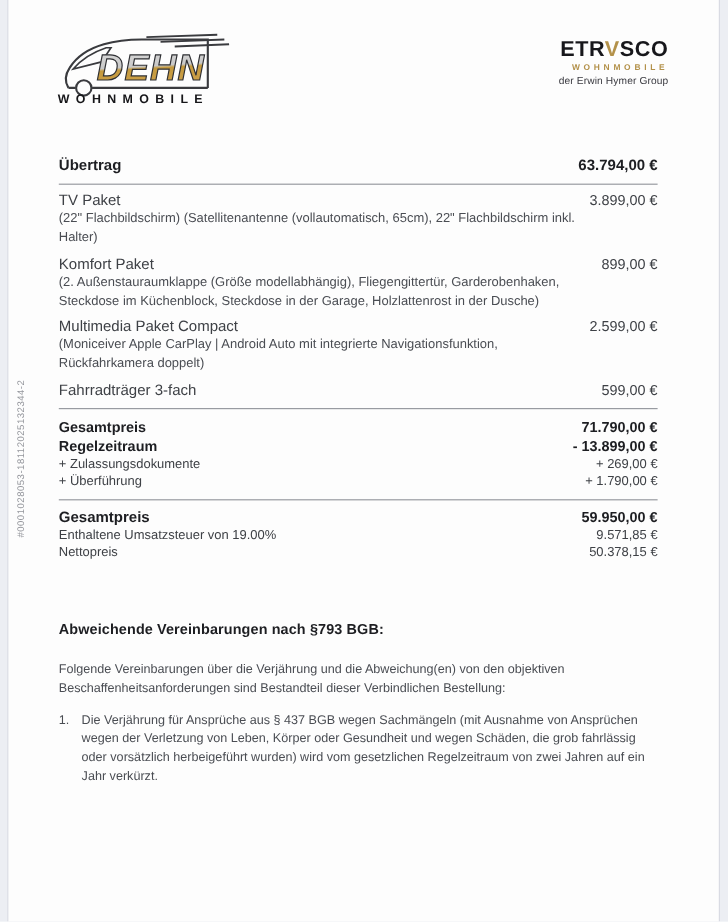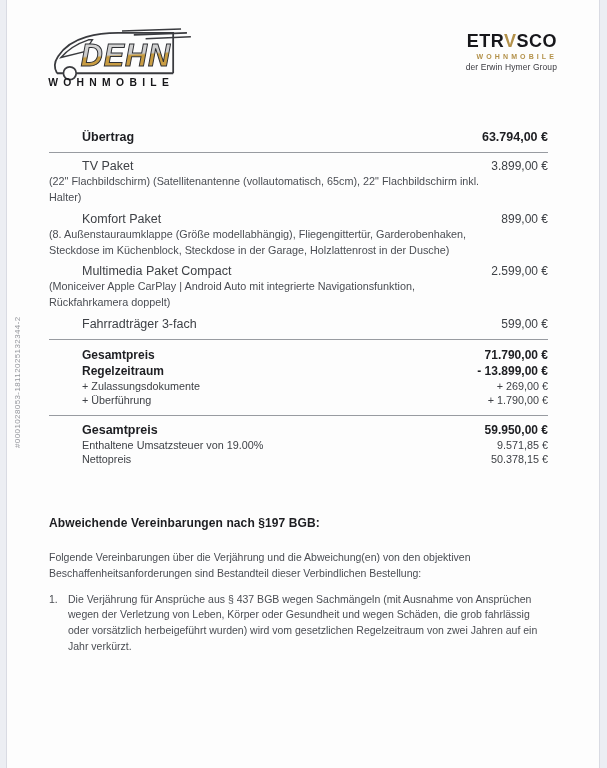--- a/index.html
+++ b/index.html
@@ -53,21 +53,21 @@
     color:#94969c;
     white-space:nowrap;
   }
 
   
   .table {
     margin:34px 51px 0 42px;
     color:#3e4146;
   }
   .row {
-    display:flex; justify-content:space-between; align-items:baseline;margin-left:33px;
+    display:flex; justify-content:space-between; align-items:baseline;
   }
   .row .name { font-size:12.5px; }
   .row .price { font-size:12px; white-space:nowrap; text-align:center; }
   .row.bold .name, .row.bold .price { font-weight:bold; color:#1d1e22; }
   .carry-row { padding:3px 0 8px; }
   .carry-row .name, .carry-row .price { font-size:12.5px; }
   .item { padding-top:6px; }
   .desc {
     font-size:10.8px; line-height:1.47; color:#4a4d53;
     max-width:432px; margin-top:1px;
@@ -158,21 +158,21 @@
         <span class="price">3.899,00 €</span>
       </div>
       <div class="desc">(22" Flachbildschirm) (Satellitenantenne (vollautomatisch, 65cm), 22" Flachbildschirm inkl. Halter)</div>
     </div>
 
     <div class="item">
       <div class="row">
         <span class="name">Komfort Paket</span>
         <span class="price">899,00 €</span>
       </div>
-      <div class="desc">(8. Außenstauraumklappe (Größe modellabhängig), Fliegengittertür, Garderobenhaken, Steckdose im Küchenblock, Steckdose in der Garage, Holzlattenrost in der Dusche)</div>
+      <div class="desc">(2. Außenstauraumklappe (Größe modellabhängig), Fliegengittertür, Garderobenhaken, Steckdose im Küchenblock, Steckdose in der Garage, Holzlattenrost in der Dusche)</div>
     </div>
 
     <div class="item">
       <div class="row">
         <span class="name">Multimedia Paket Compact</span>
         <span class="price">2.599,00 €</span>
       </div>
       <div class="desc">(Moniceiver Apple CarPlay | Android Auto mit integrierte Navigationsfunktion, Rückfahrkamera doppelt)</div>
     </div>
 
@@ -216,21 +216,21 @@
         <span class="price">9.571,85 €</span>
       </div>
       <div class="row small">
         <span class="name">Nettopreis</span>
         <span class="price">50.378,15 €</span>
       </div>
     </div>
   </div>
 
   <div class="terms">
-    <div class="terms-heading">Abweichende Vereinbarungen nach §197 BGB:</div>
+    <div class="terms-heading">Abweichende Vereinbarungen nach §793 BGB:</div>
     <div class="terms-intro">Folgende Vereinbarungen über die Verjährung und die Abweichung(en) von den objektiven Beschaffenheitsanforderungen sind Bestandteil dieser Verbindlichen Bestellung:</div>
     <ol class="terms-list">
       <li>
         <span class="num">1.</span>
         <span class="text">Die Verjährung für Ansprüche aus § 437 BGB wegen Sachmängeln (mit Ausnahme von Ansprüchen wegen der Verletzung von Leben, Körper oder Gesundheit und wegen Schäden, die grob fahrlässig oder vorsätzlich herbeigeführt wurden) wird vom gesetzlichen Regelzeitraum von zwei Jahren auf ein Jahr verkürzt.</span>
       </li>
     </ol>
   </div>
 
 </div>

